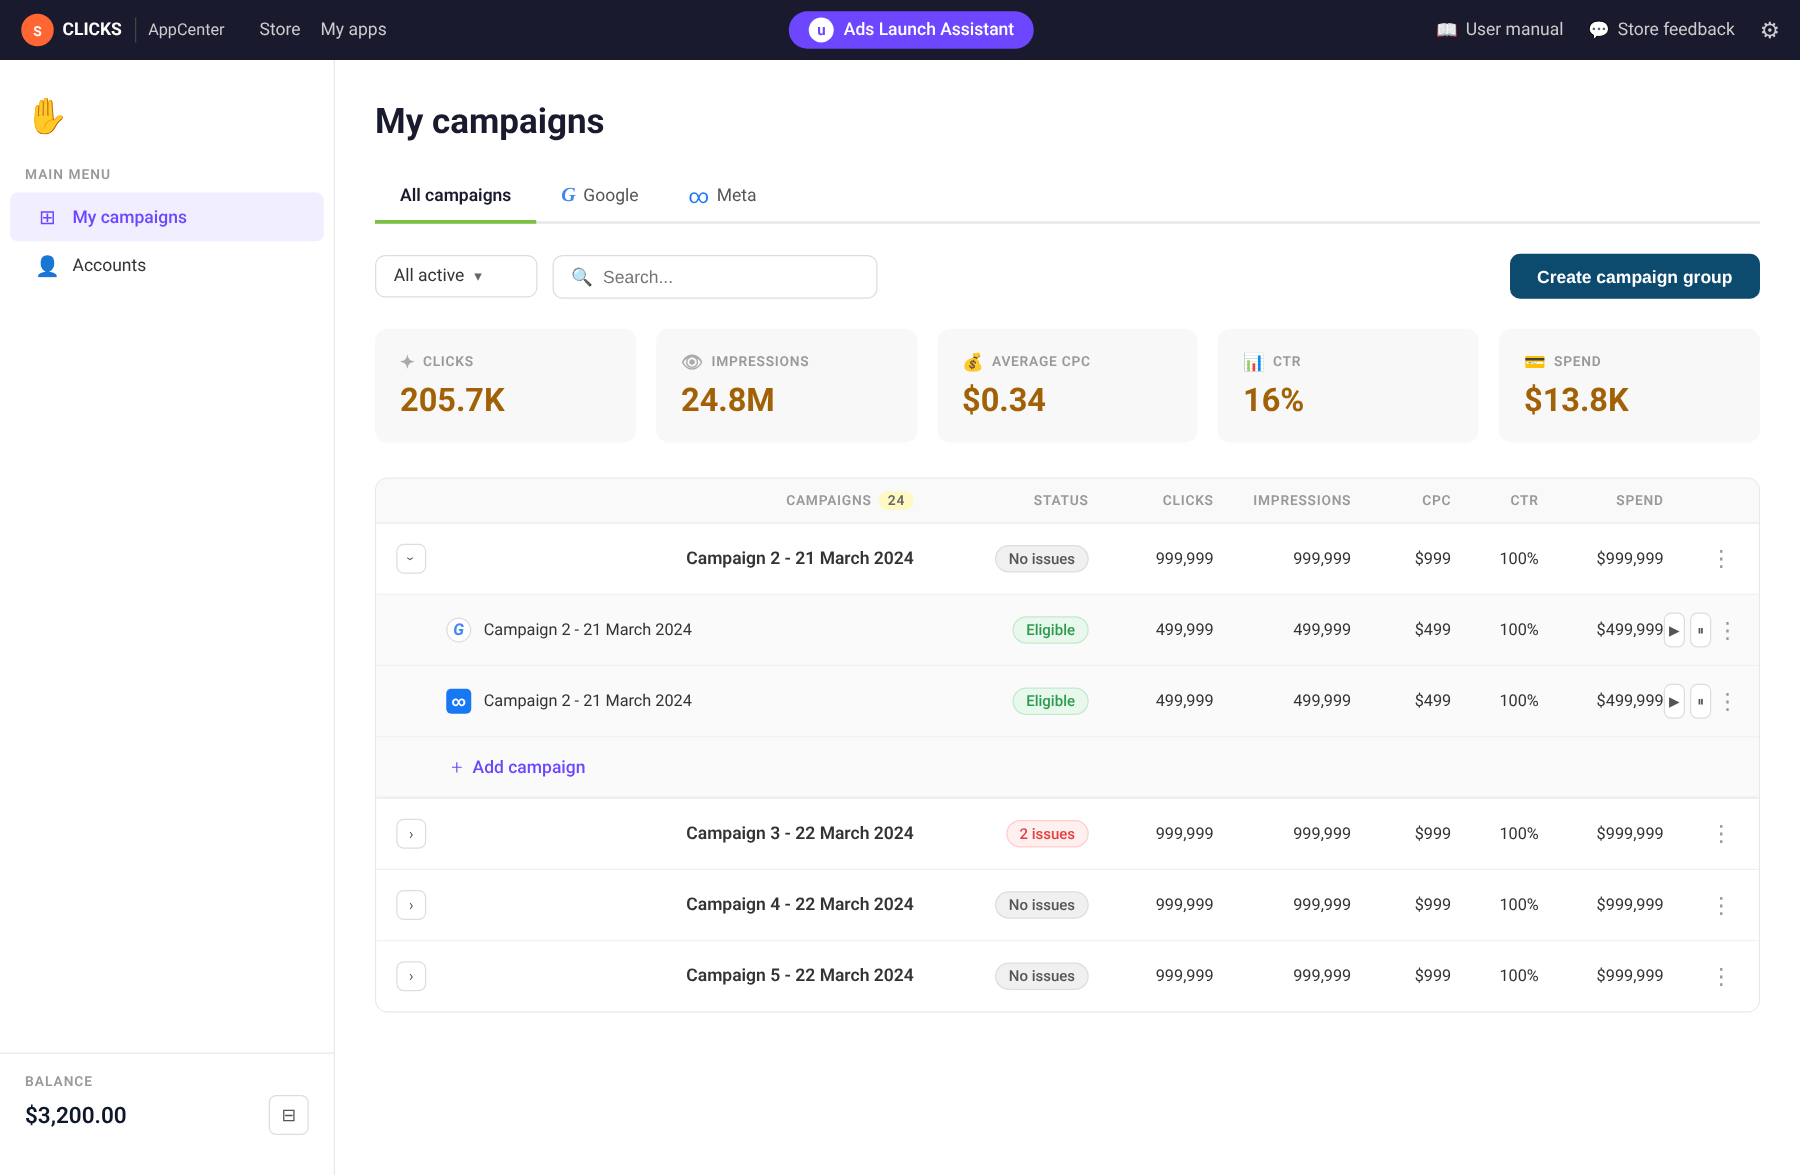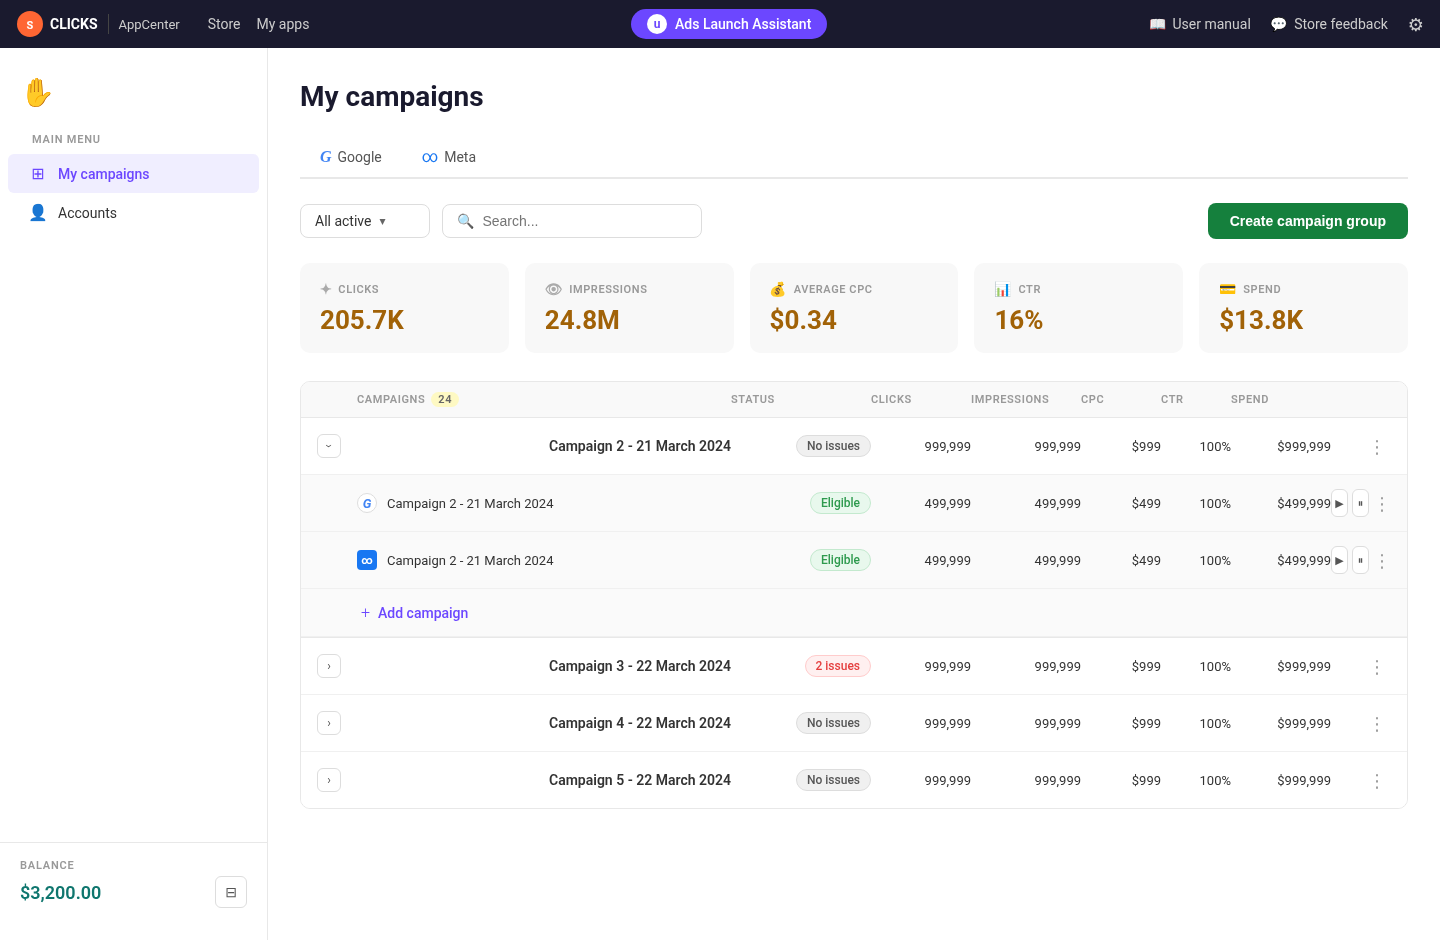--- a/index.html
+++ b/index.html
@@ -108,21 +108,21 @@
     .hand-logo {
       font-size: 28px;
       color: #6c47ff;
     }
     .sidebar-section-label {
       font-size: 11px;
       font-weight: 600;
       color: #999;
       text-transform: uppercase;
       letter-spacing: 0.8px;
-      padding: 0 32px 8px;
+      padding: 0 20px 8px;
     }
     .sidebar-item {
       display: flex;
       align-items: center;
       gap: 10px;
       padding: 10px 20px;
       cursor: pointer;
       border-radius: 6px;
       margin: 0 8px;
       font-size: 14px;
@@ -147,21 +147,21 @@
       font-size: 11px;
       font-weight: 600;
       color: #999;
       text-transform: uppercase;
       letter-spacing: 0.8px;
       margin-bottom: 4px;
     }
     .balance-value {
       font-size: 18px;
       font-weight: 600;
-      color: #0f766e;
+      color: #0f172a;
       text-align: center;
     }
     .balance-row {
       display: flex;
       align-items: center;
       justify-content: space-between;
     }
     .balance-icon-btn {
       width: 32px;
       height: 32px;
@@ -251,21 +251,21 @@
     .search-box input {
       border: none;
       outline: none;
       font-size: 14px;
       color: #333;
       background: transparent;
       width: 100%;
     }
     .create-btn {
       margin-left: auto;
-      background: #15803d;
+      background: #0c4a6e;
       color: #fff;
       border: none;
       border-radius: 8px;
       padding: 10px 22px;
       font-size: 14px;
       font-weight: 600;
       cursor: pointer;
       white-space: nowrap;
     }
 
@@ -313,20 +313,21 @@
       border-bottom: 1px solid #e8e8e8;
     }
     .th {
       font-size: 11px;
       font-weight: 600;
       color: #999;
       text-transform: uppercase;
       letter-spacing: 0.6px;
       display: flex;
       align-items: center;
+      justify-content: flex-end;
     }
     .th-badge {
       background: #fef9c3;
       border-radius: 10px;
       padding: 1px 7px;
       font-size: 11px;
       font-weight: 600;
       color: #666;
       margin-left: 6px;
     }
@@ -499,20 +500,23 @@
         <span class="balance-value">$3,200.00</span>
         <div class="balance-icon-btn">⊟</div>
       </div>
     </div>
   </aside>
 
   <main class="main">
     <h1 class="page-title">My campaigns</h1>
 
     <div class="tabs">
+      <div class="tab active">
+        <span>All campaigns</span>
+      </div>
       <div class="tab">
         <span class="tab-icon" style="color:#4285f4; font-weight:700; font-style:italic; font-family:serif;">G</span>
         <span>Google</span>
       </div>
       <div class="tab">
         <span class="tab-icon" style="color:#1877f2;">∞</span>
         <span>Meta</span>
       </div>
     </div>
 

